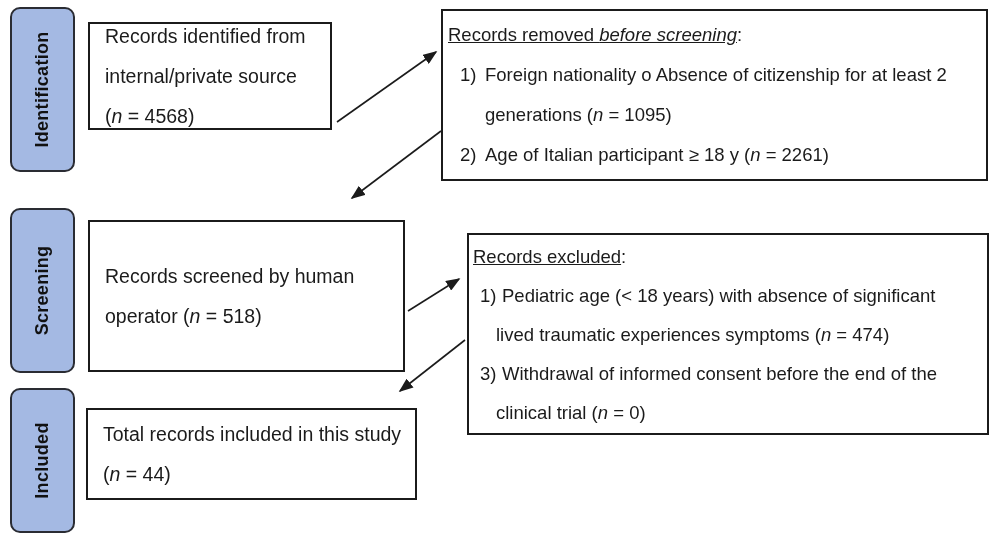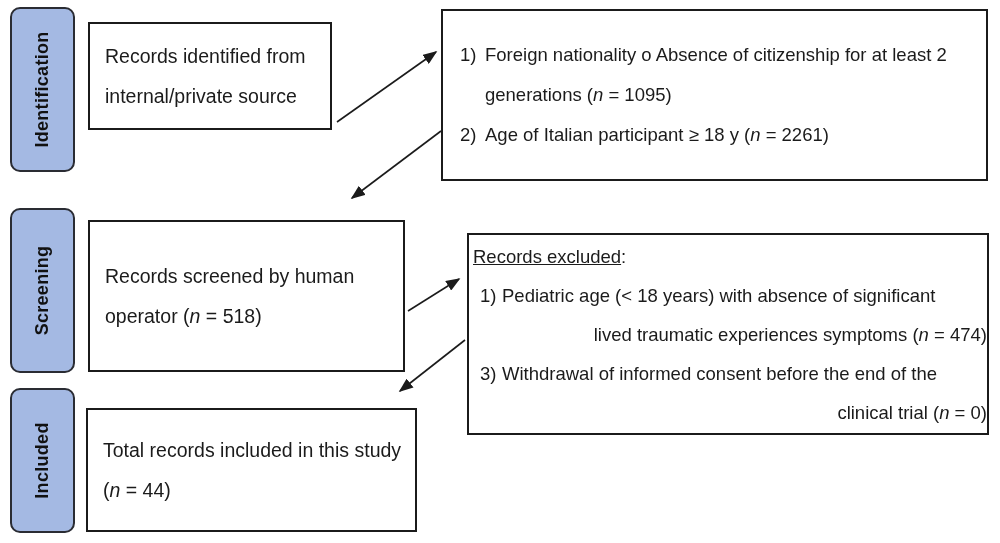--- a/index.html
+++ b/index.html
@@ -23,37 +23,37 @@
     font-weight:bold; font-size:18px; letter-spacing:0.3px; color:#111111;
   }
 
   
   .fbox {
     position:absolute; box-sizing:border-box; background:#ffffff;
     border:2px solid #1b1b1b; display:flex; flex-direction:column; justify-content:center;
   }
   #box-identified { left:88px;  top:22px;  width:244px; height:108px; font-size:19.5px; }
   #box-screened   { left:88px;  top:220px; width:317px; height:152px; font-size:19.5px; }
-  #box-included   { left:86px;  top:408px; width:331px; height:124px; font-size:19.5px; }
+  #box-included   { left:86px;  top:408px; width:331px; height:92px; font-size:19.5px; }
   #box-removed    { left:441px; top:9px;   width:547px; height:172px; font-size:18.5px; }
   #box-excluded   { left:467px; top:233px; width:522px; height:202px; font-size:18.5px; }
 
   .line { line-height:40px; white-space:nowrap; }
   #box-excluded .line { line-height:39px; }
 
   #box-identified .line, #box-screened .line, #box-included .line { padding-left:15px; }
 
   #box-removed .line.heading  { padding-left:5px;  }
   #box-removed .line.item     { padding-left:17px; }
   #box-removed .line.cont     { padding-left:42px; }
   #box-removed .marker        { display:inline-block; width:25px; }
 
   #box-excluded .line.heading { padding-left:4px; }
   #box-excluded .line.item    { padding-left:11px;  }
-  #box-excluded .line.cont    { padding-left:27px;text-align:right; }
+  #box-excluded .line.cont    { padding-left:27px; }
   #box-excluded .marker       { display:inline-block; width:22px; }
 
   .s-i { font-style:italic; }
   .s-u { text-decoration:underline; }
   .s-iu { font-style:italic; text-decoration:underline; }
 </style>
 </head>
 <body>
 
 <div class="canvas">
@@ -76,23 +76,25 @@
   <div class="stage" id="stage-screening">
     <span class="stage-text">Screening</span>
   </div>
   <div class="stage" id="stage-included">
     <span class="stage-text">Included</span>
   </div>
 
   <div class="fbox" id="box-identified">
       <div class="line"><span>Records identified from</span></div>
       <div class="line"><span>internal/private source</span></div>
+      <div class="line"><span>(</span><span class="s-i">n</span><span> = 4568)</span></div>
     </div>
 
   <div class="fbox" id="box-removed">
+      <div class="line heading"><span class="s-u">Records removed </span><span class="s-iu">before screening</span><span>:</span></div>
       <div class="line item"><span class="marker">1)</span><span>Foreign nationality o Absence of citizenship for at least 2</span></div>
       <div class="line cont"><span>generations (</span><span class="s-i">n</span><span> = 1095)</span></div>
       <div class="line item"><span class="marker">2)</span><span>Age of Italian participant ≥ 18 y (</span><span class="s-i">n</span><span> = 2261)</span></div>
     </div>
 
   <div class="fbox" id="box-screened">
       <div class="line"><span>Records screened by human</span></div>
       <div class="line"><span>operator (</span><span class="s-i">n</span><span> = 518)</span></div>
     </div>
 

